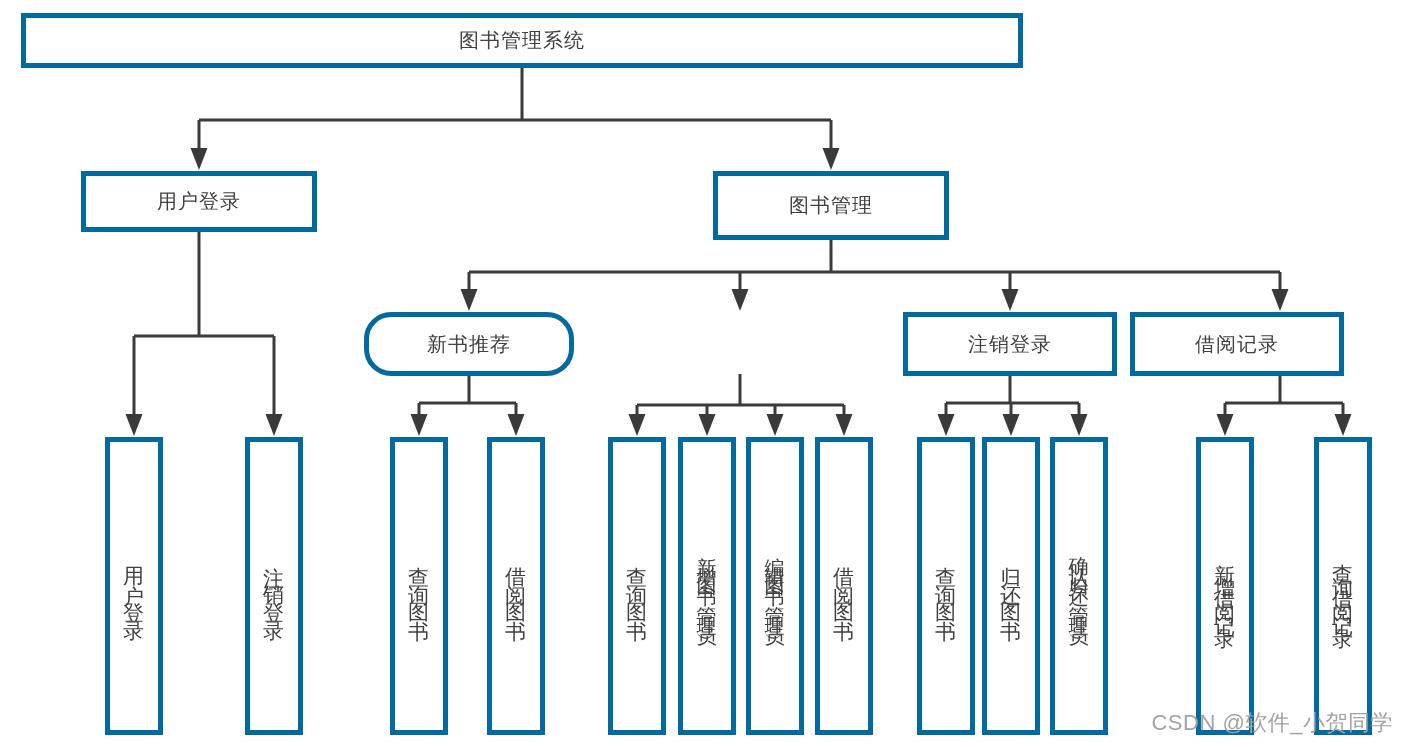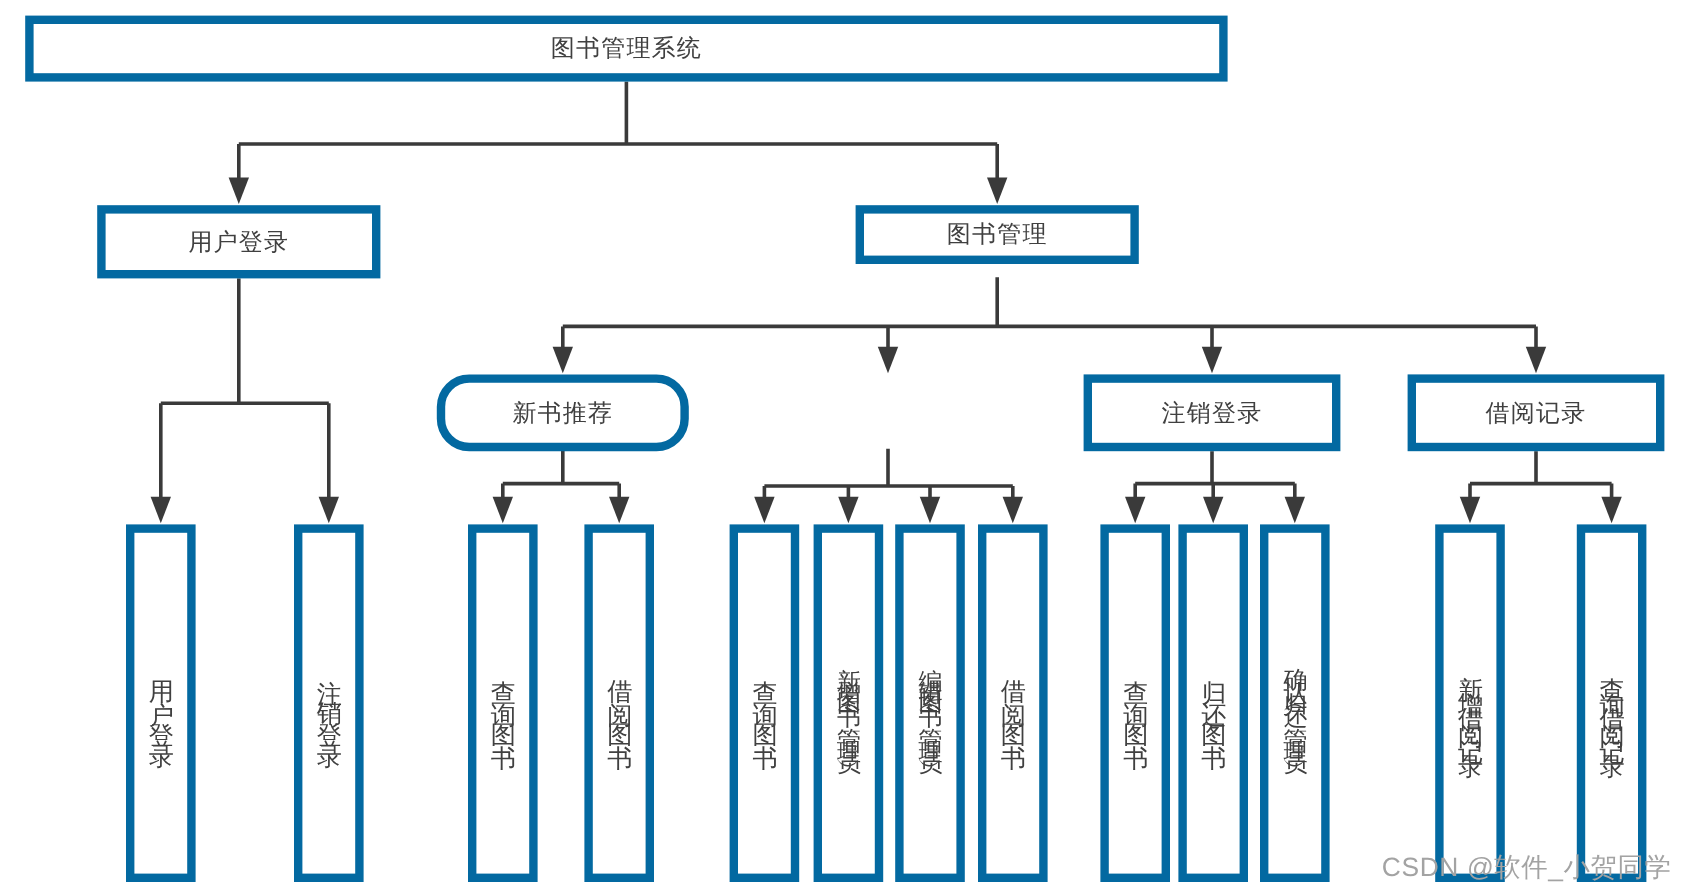--- a/index.html
+++ b/index.html
@@ -18,21 +18,21 @@
   .connectors {
     position: absolute;
     left: 0;
     top: 0;
     pointer-events: none;
   }
   .node {
     position: absolute;
     box-sizing: border-box;
     background: #ffffff;
-    border: 7px solid #0369a1;
+    border: 5px solid #0369a1;
     color: #404040;
     display: flex;
     align-items: center;
     justify-content: center;
     font-size: 20px;
     letter-spacing: 1px;
     white-space: nowrap;
   }
   .leaf {
     width: 58px;
@@ -95,25 +95,25 @@
     <path d="M1070.5 414 H1087.5 L1079 436 Z" fill="#3a3a3a"></path>
 
     <path d="M1280 374 V403 M1225 403 H1343 M1225 403 V415 M1343 403 V415" stroke="#3a3a3a" stroke-width="3" fill="none"></path>
     <path d="M1216.5 414 H1233.5 L1225 436 Z" fill="#3a3a3a"></path>
     <path d="M1334.5 414 H1351.5 L1343 436 Z" fill="#3a3a3a"></path>
   </svg>
 
   <div class="node" style="left:21px; top:13px; width:1002px; height:55px;">图书管理系统</div>
 
   <div class="node" style="left:81px; top:171px; width:236px; height:61px;">用户登录</div>
-  <div class="node" style="left:713px; top:171px; width:236px; height:49px;">图书管理</div>
+  <div class="node" style="left:713px; top:171px; width:236px; height:69px;">图书管理</div>
 
   <div class="node" style="left:364px; top:312px; width:210px; height:64px;border-radius:27px;">新书推荐</div>
   <div class="node" style="left:903px; top:312px; width:214px; height:64px;">注销登录</div>
-  <div class="node" style="left:1173px; top:312px; width:214px; height:64px;font-family:Liberation Mono, monospace;">借阅记录</div>
+  <div class="node" style="left:1130px; top:312px; width:214px; height:64px;font-family:Liberation Mono, monospace;">借阅记录</div>
 
   <div class="node leaf" style="left:105px;">
     <span class="vtext s4">用户登录</span>
   </div>
   <div class="node leaf" style="left:245px;">
     <span class="vtext s4">注销登录</span>
   </div>
 
   <div class="node leaf" style="left:390px;">
     <span class="vtext s4">查询图书</span>

